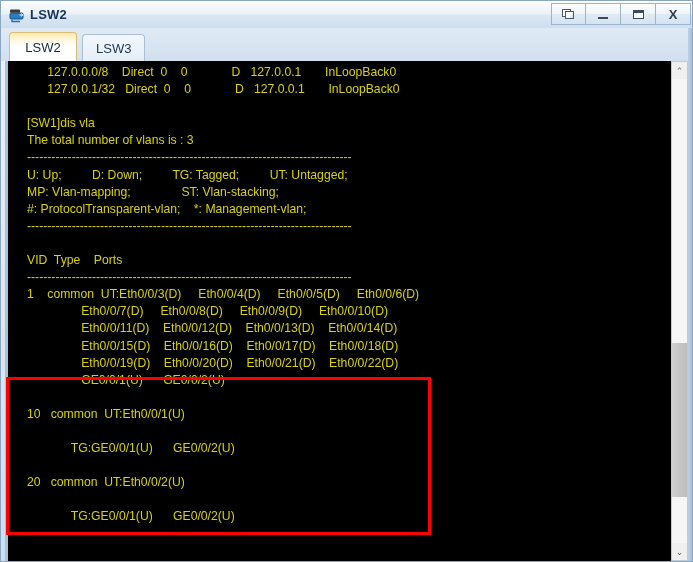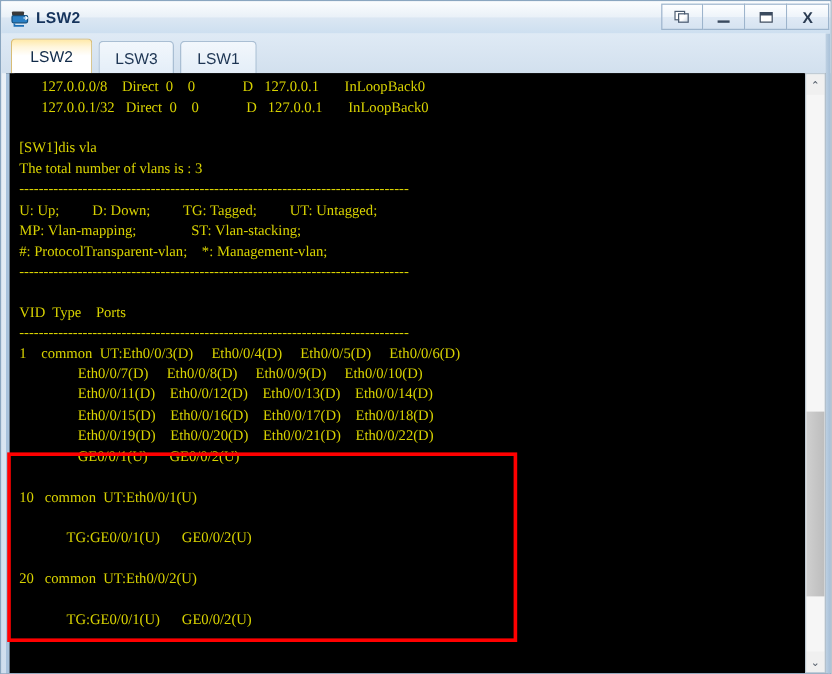--- a/index.html
+++ b/index.html
@@ -139,26 +139,26 @@
     top: 60px;
     width: 685px;
     height: 500px;
     background: #000000;
     box-sizing: border-box;
     border-left: 3px solid #a8c2dc;
     overflow: hidden;
   }
   .term {
     position: absolute;
-    left: 4px; top: 0;
+    left: 15px; top: 0;
     width: 658px;
     height: 500px;
     background: #000000;
     overflow: hidden;
-    font-family: Liberation Serif, serif;
+    font-family: Liberation Sans, sans-serif;
     font-size: 12.2px;
     line-height: 17.1px;
     color: #d8d200;
     white-space: pre;
     padding: 3px 0 0 4px;
     box-sizing: border-box;
   }
   .term .line { height: 17.1px; }
 
   
@@ -268,23 +268,20 @@
     </div>
   </div>
 
   <div class="tabbar">
     <div class="tab active">
       <span>LSW2</span>
     </div>
     <div class="tab">
       <span>LSW3</span>
     </div>
-    <div class="tab">
-      <span>LSW1</span>
-    </div>
   </div>
 
   <div class="term-frame">
     <div class="term" id="terminal"><div class="line">      127.0.0.0/8    Direct  0    0             D   127.0.0.1       InLoopBack0</div><div class="line">      127.0.0.1/32   Direct  0    0             D   127.0.0.1       InLoopBack0</div><div class="line"></div><div class="line">[SW1]dis vla</div><div class="line">The total number of vlans is : 3</div><div class="line">--------------------------------------------------------------------------------</div><div class="line">U: Up;         D: Down;         TG: Tagged;         UT: Untagged;</div><div class="line">MP: Vlan-mapping;               ST: Vlan-stacking;</div><div class="line">#: ProtocolTransparent-vlan;    *: Management-vlan;</div><div class="line">--------------------------------------------------------------------------------</div><div class="line"></div><div class="line">VID  Type    Ports</div><div class="line">--------------------------------------------------------------------------------</div><div class="line">1    common  UT:Eth0/0/3(D)     Eth0/0/4(D)     Eth0/0/5(D)     Eth0/0/6(D)</div><div class="line">                Eth0/0/7(D)     Eth0/0/8(D)     Eth0/0/9(D)     Eth0/0/10(D)</div><div class="line">                Eth0/0/11(D)    Eth0/0/12(D)    Eth0/0/13(D)    Eth0/0/14(D)</div><div class="line">                Eth0/0/15(D)    Eth0/0/16(D)    Eth0/0/17(D)    Eth0/0/18(D)</div><div class="line">                Eth0/0/19(D)    Eth0/0/20(D)    Eth0/0/21(D)    Eth0/0/22(D)</div><div class="line">                GE0/0/1(U)      GE0/0/2(U)</div><div class="line"></div><div class="line">10   common  UT:Eth0/0/1(U)</div><div class="line"></div><div class="line">             TG:GE0/0/1(U)      GE0/0/2(U)</div><div class="line"></div><div class="line">20   common  UT:Eth0/0/2(U)</div><div class="line"></div><div class="line">             TG:GE0/0/1(U)      GE0/0/2(U)</div><div class="line"></div><div class="line"></div><div class="line">VID  Status  Property      MAC-LRN Statistics Description</div></div>
   </div>
 
   <div class="redbox"></div>
 
 
   <div class="scrollbar">

